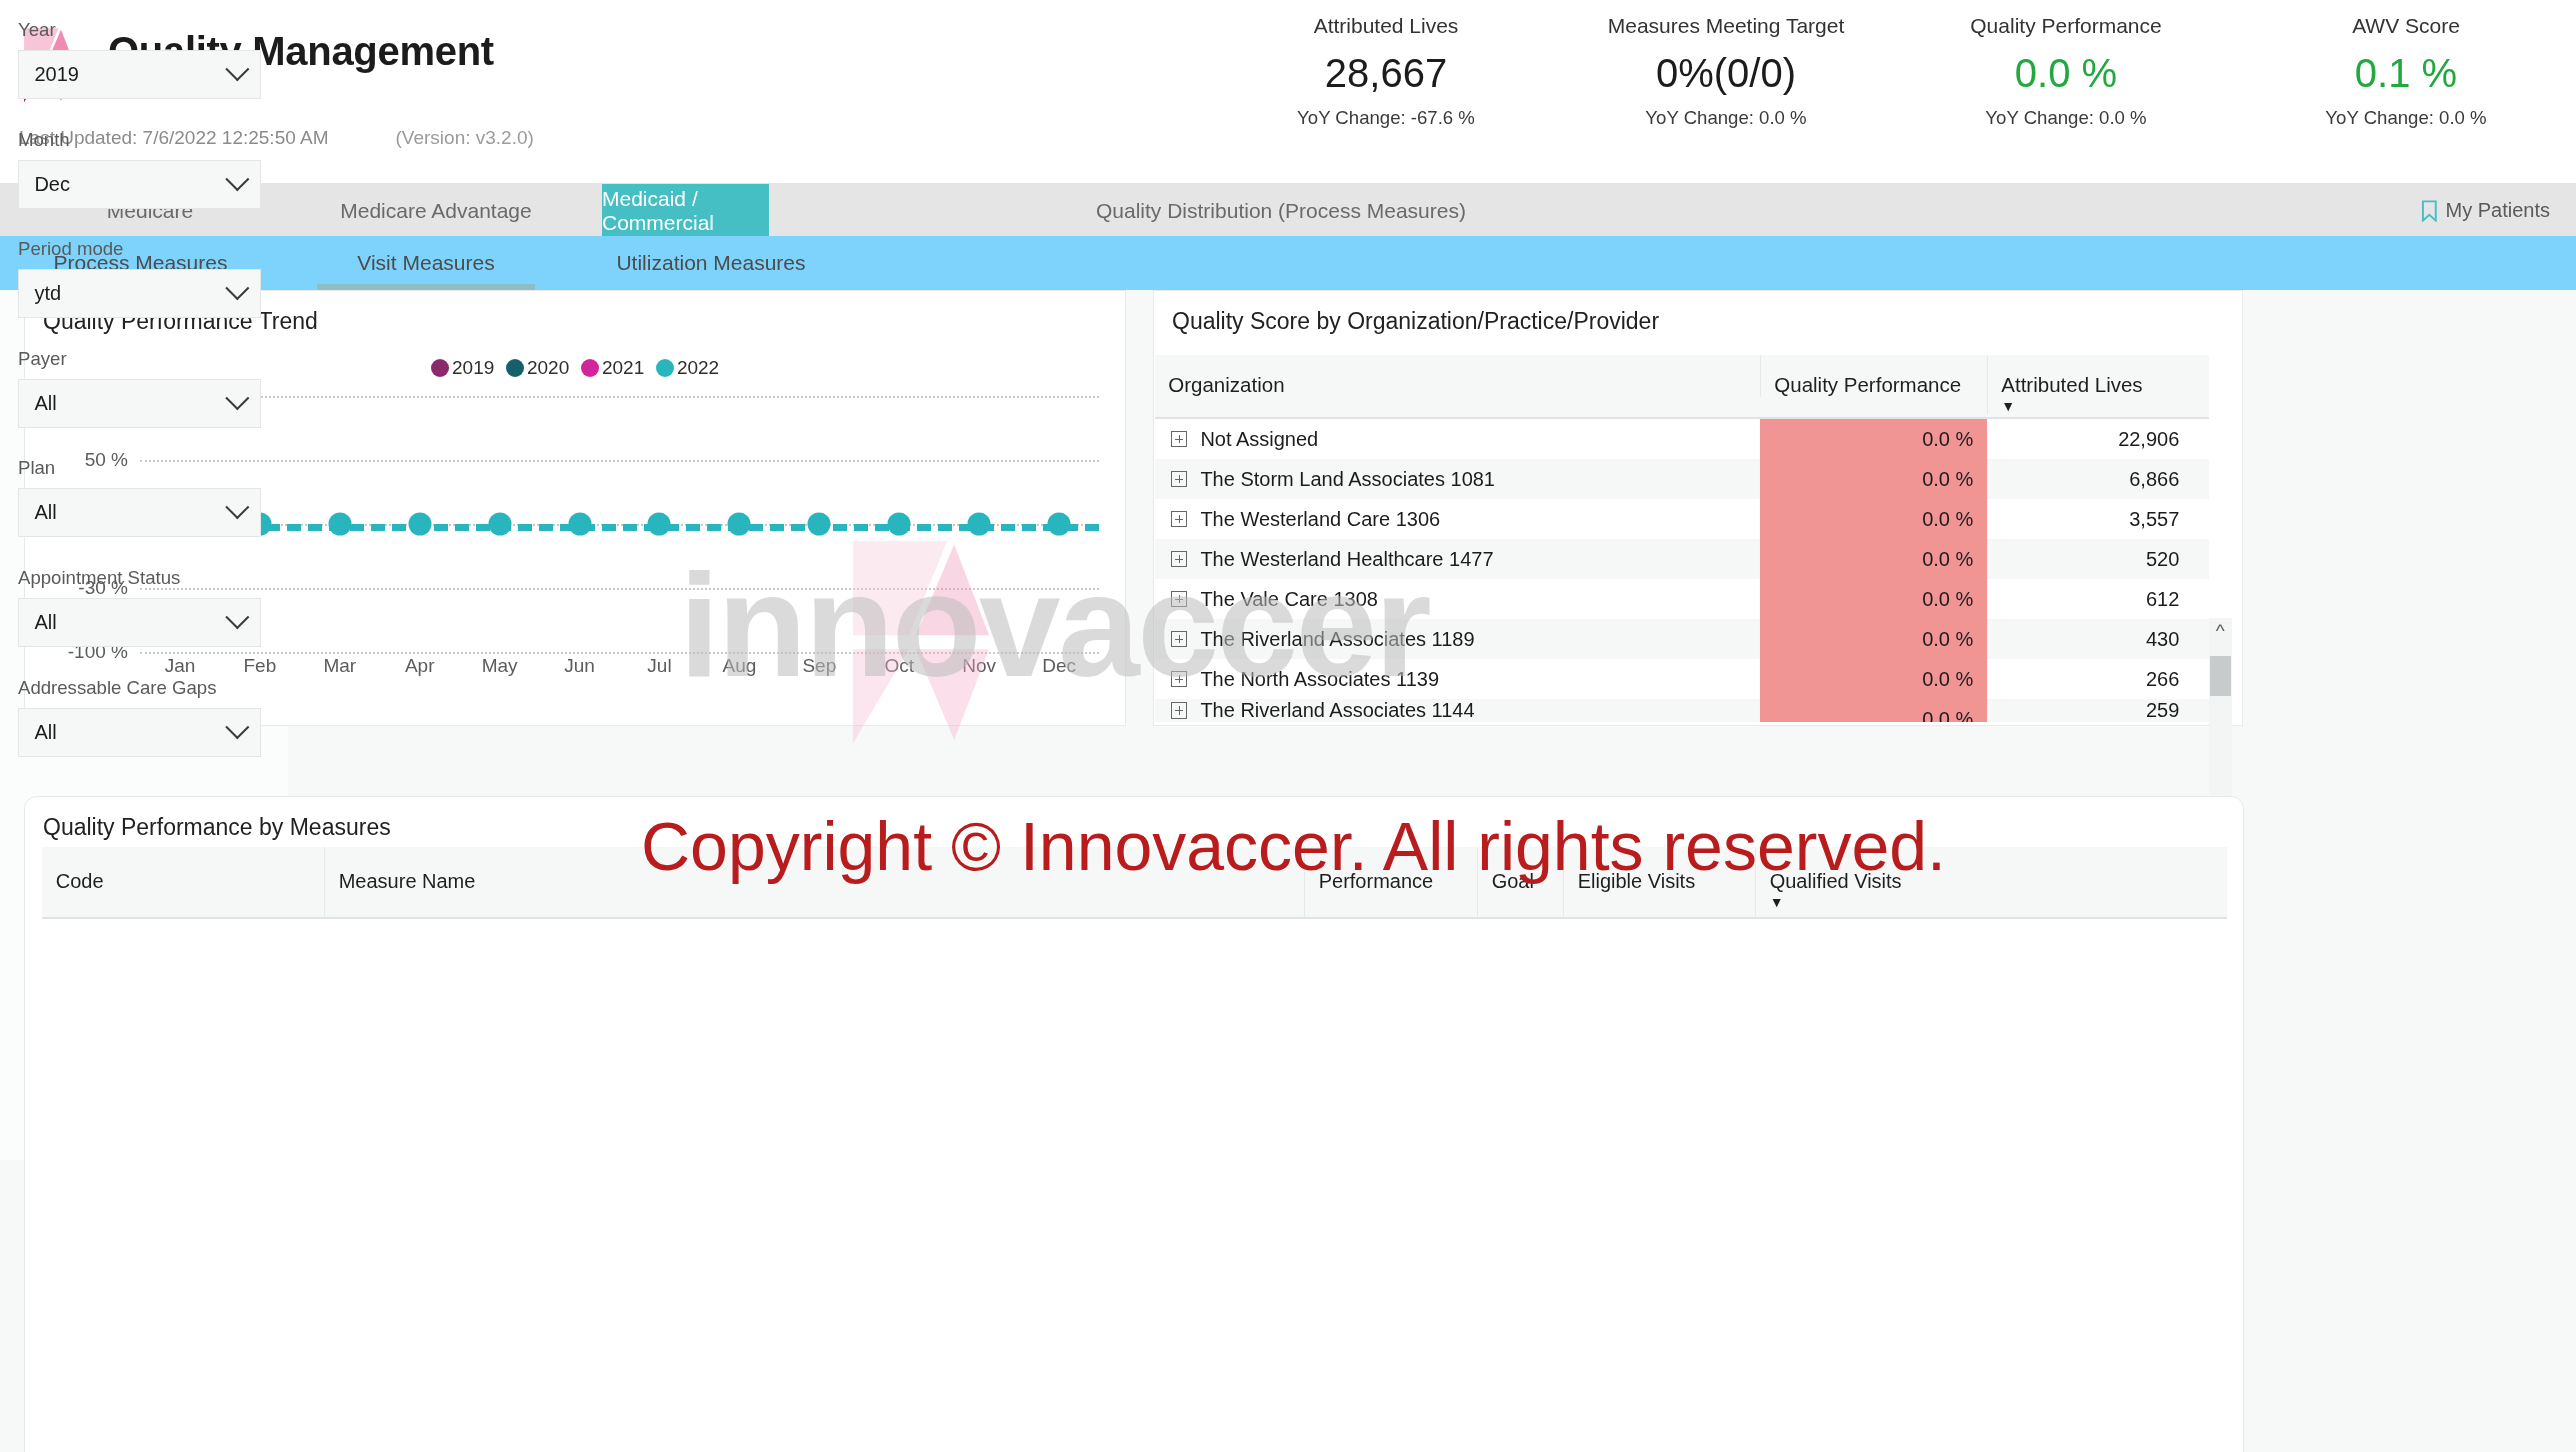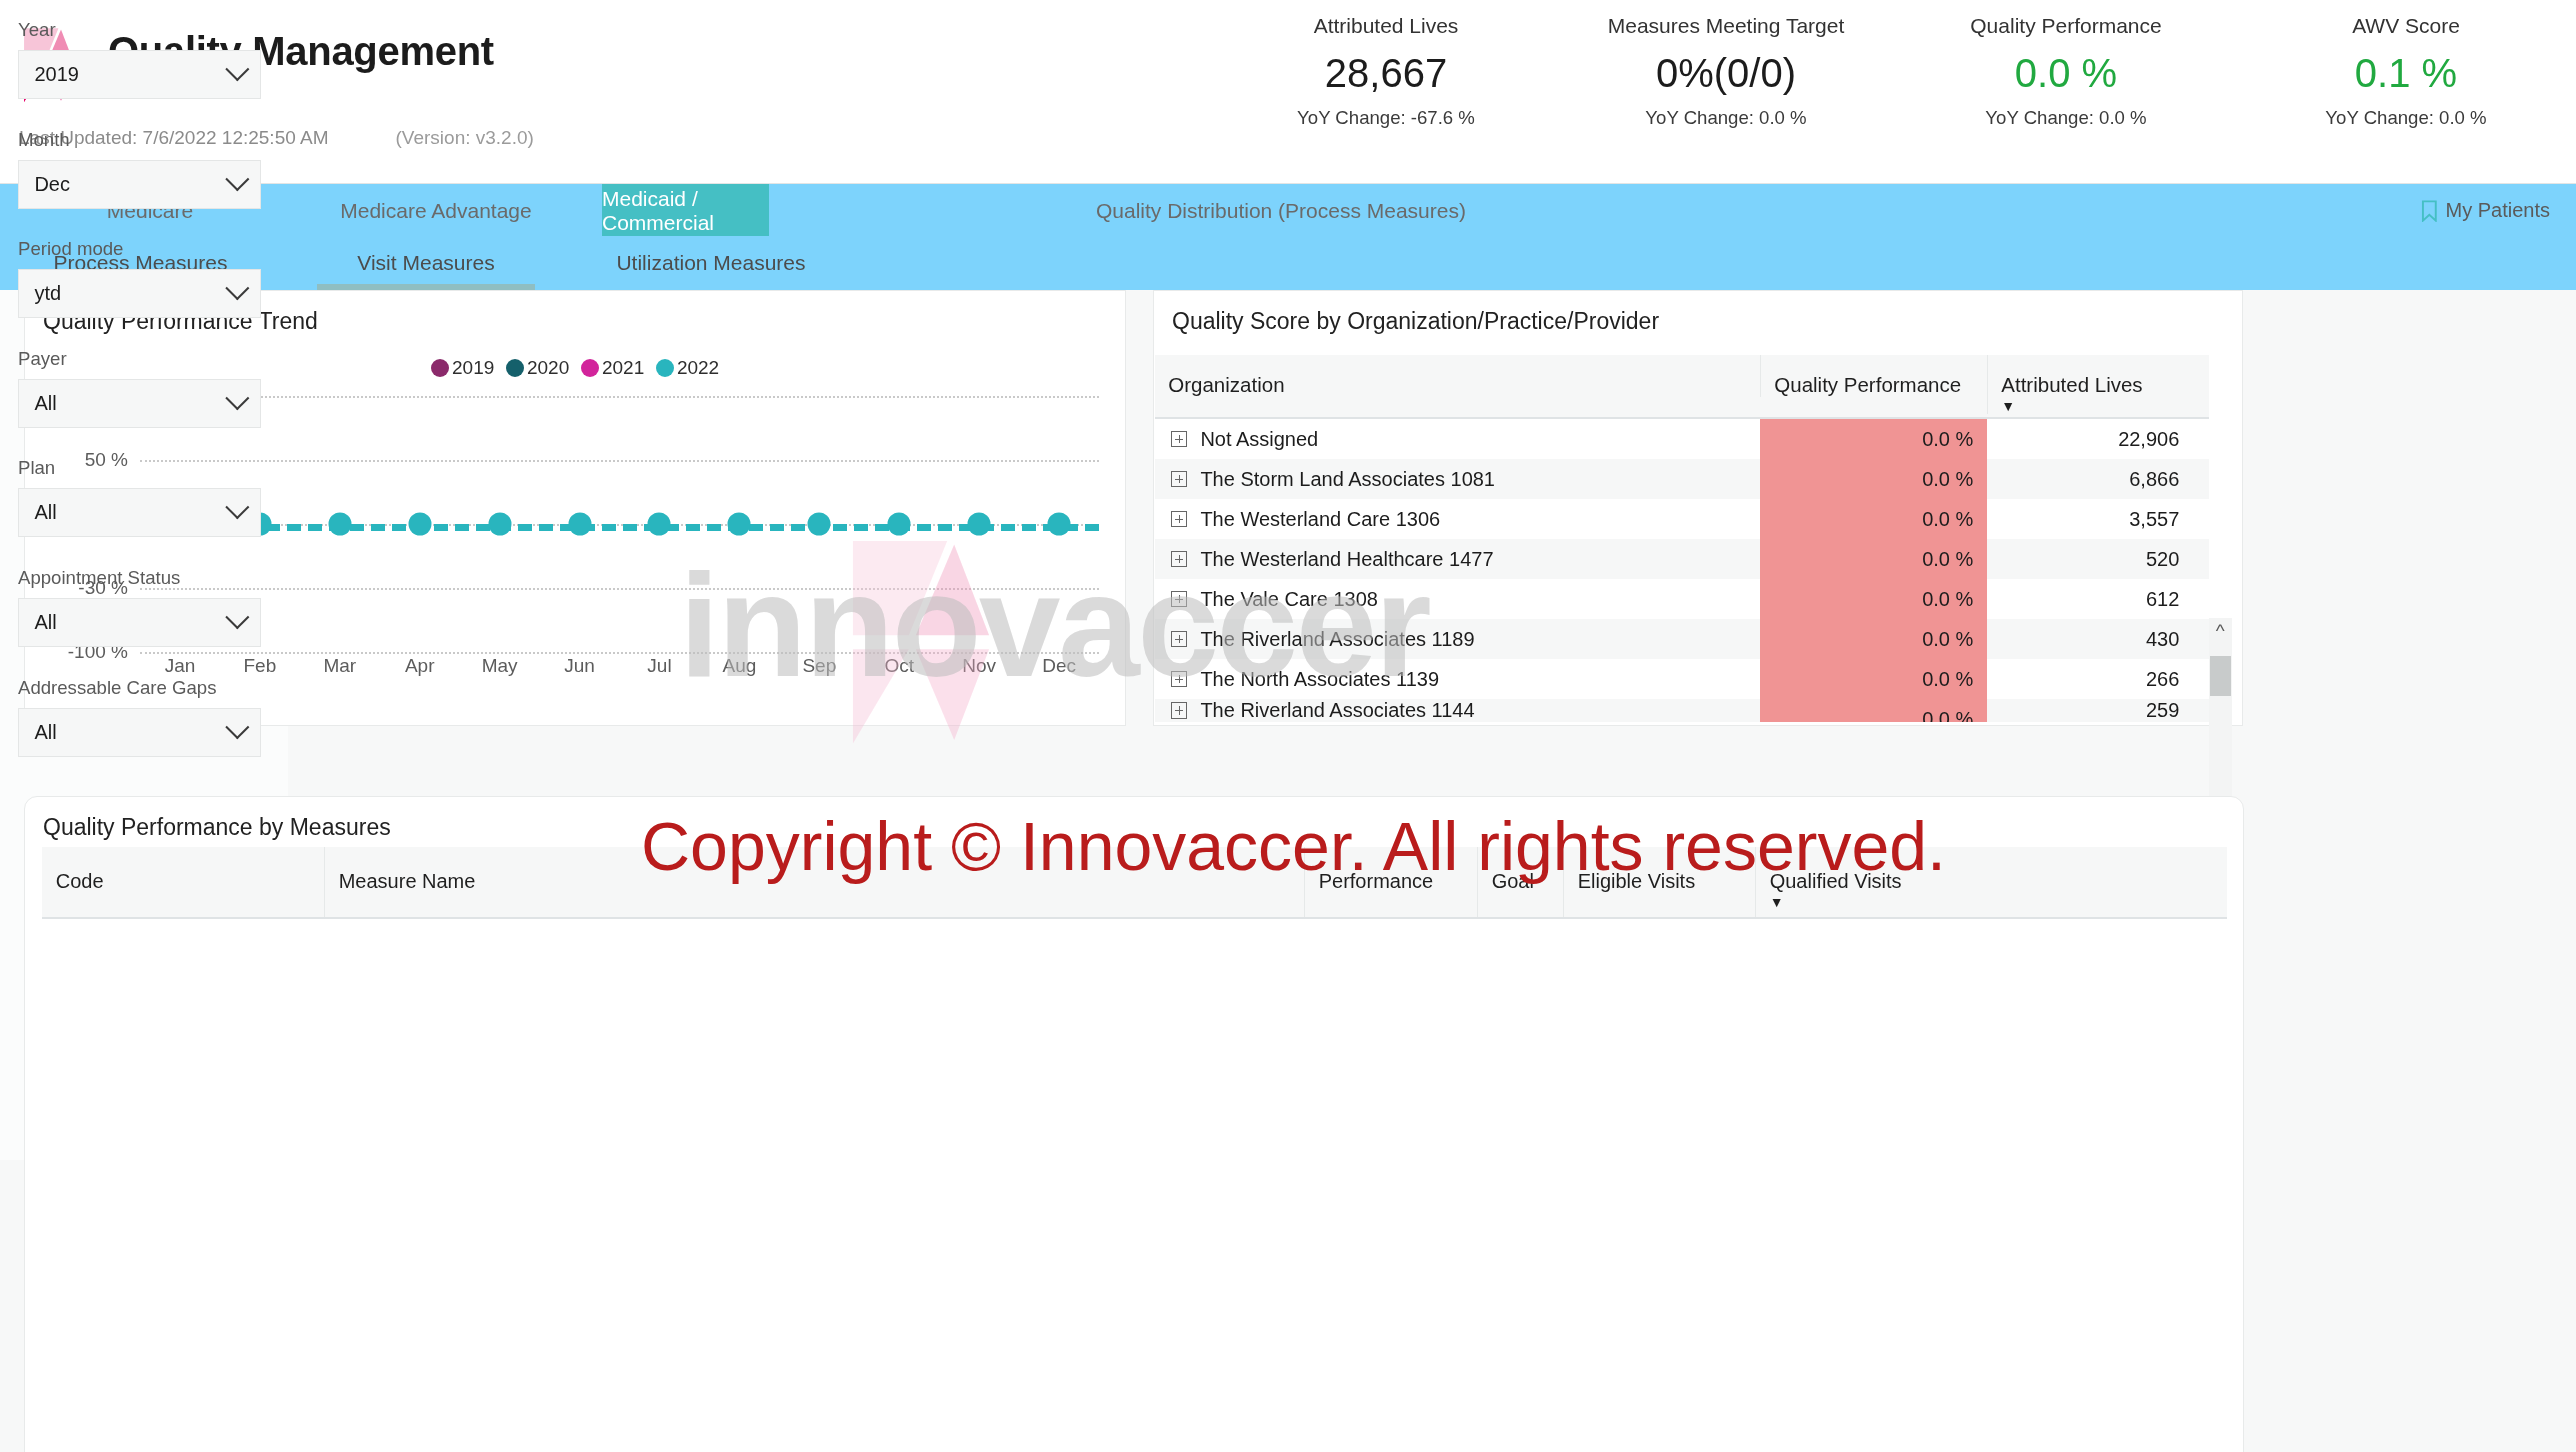--- a/index.html
+++ b/index.html
@@ -28,21 +28,21 @@
   .kpis { position: absolute; right: 0px; top: 13px; display: flex; }
   .kpi { width: 340px; text-align: center; }
   .kpi-label { font-size: 21px; color: #333333; line-height: 1.2; }
   .kpi-value { font-size: 40px; color: #1c1c1c; margin-top: 13px; line-height: 1.1; }
   .kpi-value.green { color: #21a940; }
   .kpi-delta { font-size: 18.6px; color: #3b3b3b; margin-top: 11.5px; }
 
   
   .tabbar {
     position: absolute; left: 0; top: 183px; width: 2576px; height: 53px;
-    background: #7dd3fc; border-top: 1.3px solid #e2e5e5;
+    background: #e5e5e5; border-top: 1.3px solid #e2e5e5;
   }
   .tab-primary {
     position: absolute; top: 0; height: 53px; display: flex; align-items: center;
     justify-content: center; font-size: 21px; color: #6a6a6a;
   }
   .tab-primary.active { background: #45bfc4; color: #ffffff; }
   #tab-medicare { left: 70px; width: 160px; }
   #tab-medicare-advantage { left: 308px; width: 256px; }
   #tab-medicaid-commercial { left: 602px; width: 167px; }
   #tab-quality-distribution { left: 1057px; width: 448px; font-size: 21px; }

